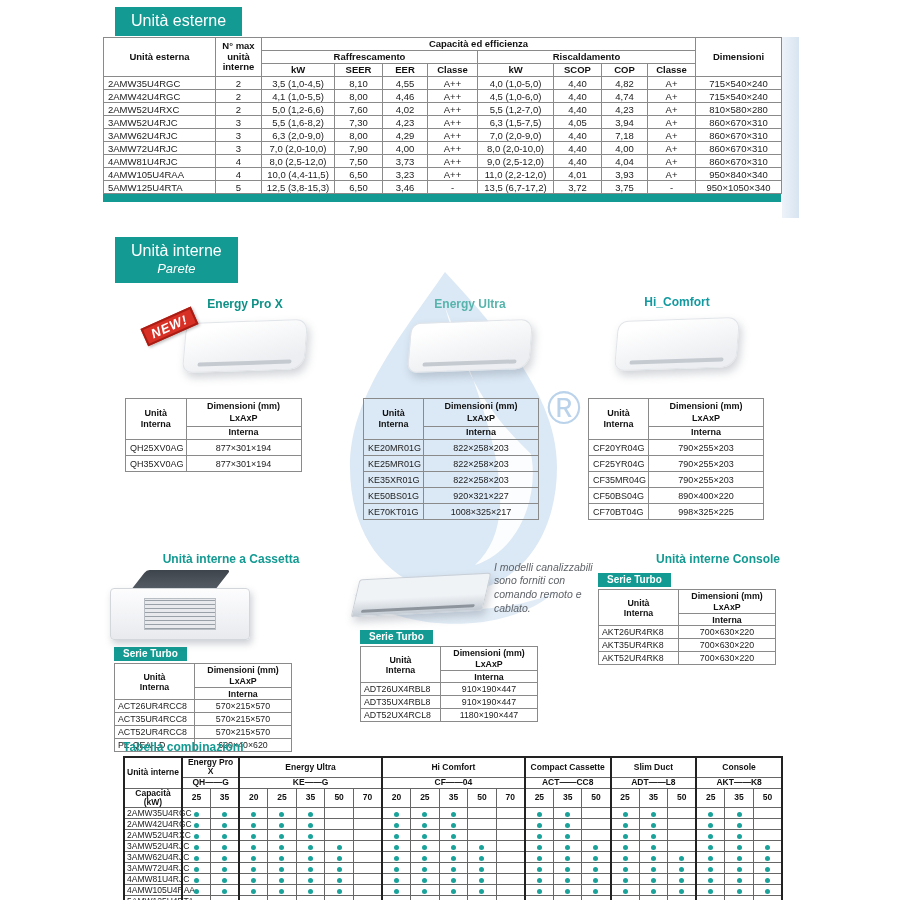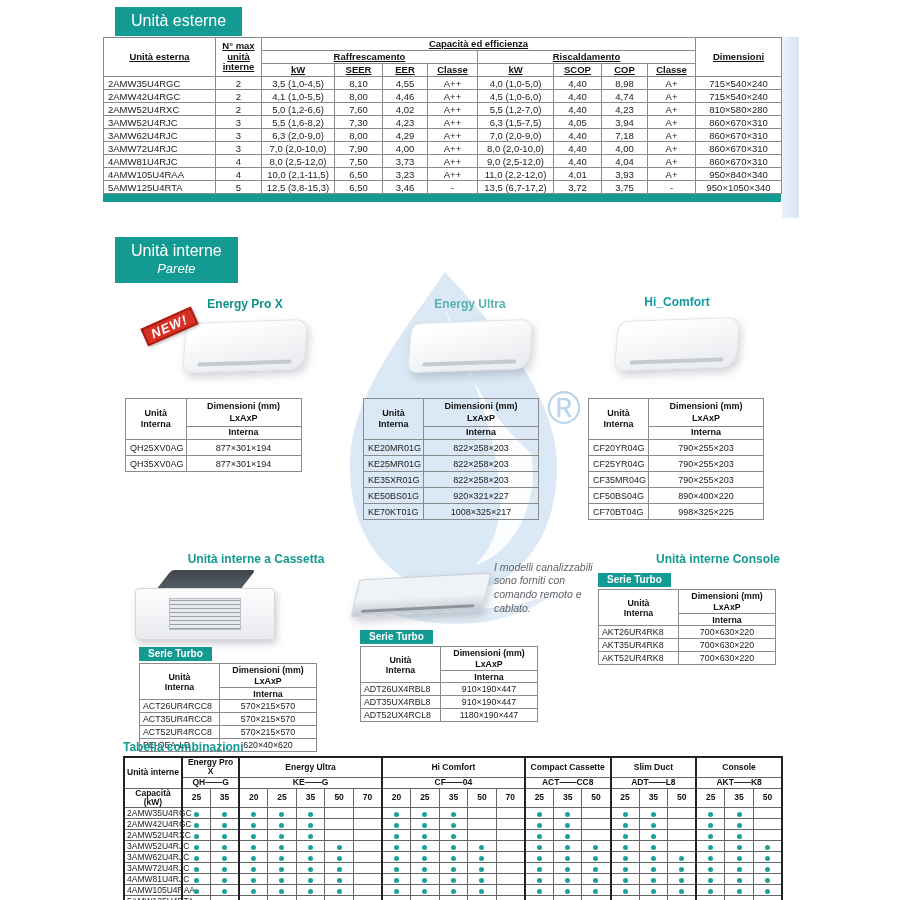--- a/index.html
+++ b/index.html
@@ -26,21 +26,21 @@
 
   
   table.tbl { border-collapse:collapse; table-layout:fixed; background:transparent; }
   table.tbl th, table.tbl td { border:1px solid #8a8a8a; text-align:center; padding:0 2px; }
   table.tbl th { font-weight:bold; color:#111; }
   .pre { white-space:pre-line; }
 
   
   .outdoor-wrap { left:103px; top:37px; }
   table.outdoor { width:678px; font-size:9.5px; }
-  table.outdoor th { height:13px; line-height:1.15;text-decoration:underline; }
+  table.outdoor th { height:13px; line-height:1.15; }
   table.outdoor td { height:13px; color:#222; }
   table.outdoor td.model { text-align:left; padding-left:4px; }
   .teal-strip { width:678px; height:8px; background:#139a92; }
 
   
   .pcol { position:absolute; width:210px; text-align:center; z-index:1; }
   .p1 { left:140px; top:297px; } .p2 { left:365px; top:297px; } .p3 { left:572px; top:295px; }
   .pname { font-size:12px; font-weight:bold; margin-bottom:10px; }
   .p1 .pname { color:#0d9187; } .p2 .pname { color:#57b4ac; } .p3 .pname { color:#139aa0; }
   .img-area { position:relative; height:66px; }
@@ -62,21 +62,21 @@
   .d1 { left:125px; top:398px; } .d2 { left:363px; top:398px; } .d3 { left:588px; top:398px; }
   table.dim { font-size:9px; }
   table.dim th { line-height:1.25; }
   table.dim th.hd { height:28px; }
   table.dim th.sub { height:13px; }
   table.dim td { height:16px; color:#222; }
   table.dim td.model { text-align:left; padding-left:4px; }
 
   
   .scol { position:absolute; top:552px; z-index:1; }
-  .s1 { left:135px; width:242px; } .s2 { left:356px; width:242px; } .s3 { left:594px; width:248px; }
+  .s1 { left:110px; width:242px; } .s2 { left:356px; width:242px; } .s3 { left:594px; width:248px; }
   .stitle { font-size:12px; font-weight:bold; color:#139a92; text-align:center; margin-bottom:3px; }
   .fig-row { display:flex; align-items:center; gap:8px; height:72px; margin-bottom:2px; }
   .fig-box { flex:0 0 auto; display:flex; align-items:center; justify-content:center; }
   .sdesc { flex:1 1 auto; font-size:10.5px; font-style:italic; color:#5f6368;
     line-height:1.3; text-align:left; }
   .serie-tag { display:inline-block; background:#139a92; color:#fff; font-weight:bold;
     font-size:10px; padding:1px 9px 2px; margin:2px 0 2px 4px; }
   .stable { margin-left:4px; }
   table.spec { font-size:8.8px; }
   table.spec th.hd { height:24px; line-height:1.2; }
@@ -179,21 +179,21 @@
         <tbody>
           <tr>
             <td class="model">2AMW35U4RGC</td>
             <td class="">2</td>
             <td class="">3,5 (1,0-4,5)</td>
             <td class="">8,10</td>
             <td class="">4,55</td>
             <td class="">A++</td>
             <td class="">4,0 (1,0-5,0)</td>
             <td class="">4,40</td>
-            <td class="">8,98</td>
+            <td class="">4,82</td>
             <td class="">A+</td>
             <td class="">715×540×240</td>
           </tr>
           <tr>
             <td class="model">2AMW42U4RGC</td>
             <td class="">2</td>
             <td class="">4,1 (1,0-5,5)</td>
             <td class="">8,00</td>
             <td class="">4,46</td>
             <td class="">A++</td>
@@ -264,21 +264,21 @@
             <td class="">A++</td>
             <td class="">9,0 (2,5-12,0)</td>
             <td class="">4,40</td>
             <td class="">4,04</td>
             <td class="">A+</td>
             <td class="">860×670×310</td>
           </tr>
           <tr>
             <td class="model">4AMW105U4RAA</td>
             <td class="">4</td>
-            <td class="">10,0 (2,1-11,5)</td>
+            <td class="">10,0 (4,4-11,5)</td>
             <td class="">6,50</td>
             <td class="">3,23</td>
             <td class="">A++</td>
             <td class="">11,0 (2,2-12,0)</td>
             <td class="">4,01</td>
             <td class="">3,93</td>
             <td class="">A+</td>
             <td class="">950×840×340</td>
           </tr>
           <tr>

